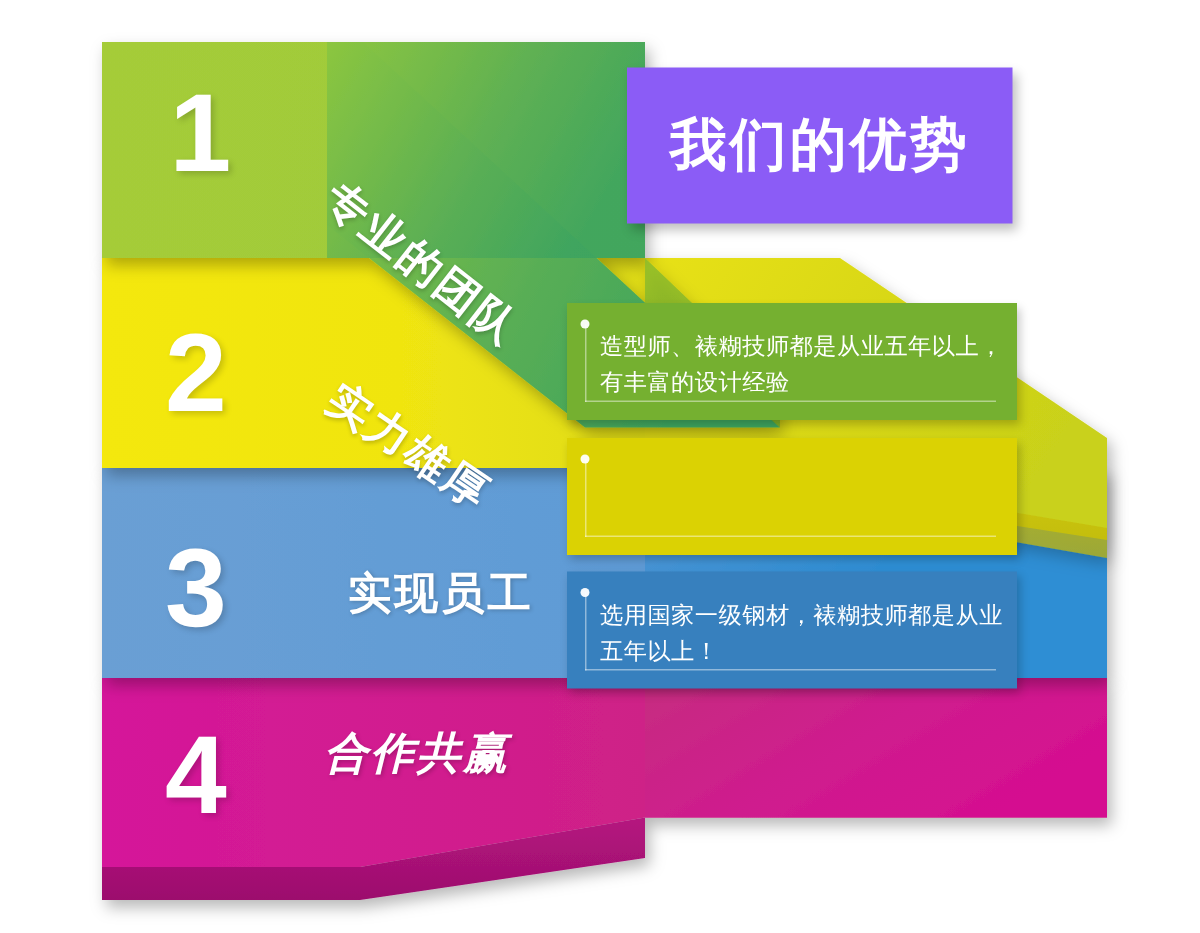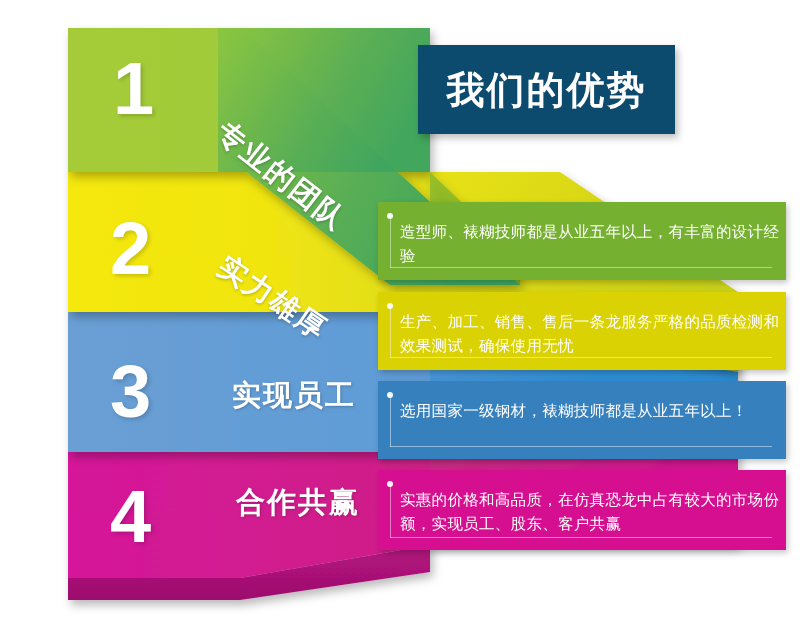--- a/index.html
+++ b/index.html
@@ -11,22 +11,22 @@
     position:relative;
   }
   #infographic{
     position:absolute;left:0;top:0;width:800px;height:622px;
   }
   .svg-stage{position:absolute;left:0;top:0;width:800px;height:622px;}
 
   
   .title-banner{
     position:absolute;
-    left:418px;top:45px;width:257px;height:89px;
-    background:#0c4a6e;
+    left:418px;top:45px;width:257px;height:104px;
+    background:#8b5cf6;
     box-shadow:3px 4px 7px rgba(0,0,0,0.25);
     display:flex;align-items:center;justify-content:center;
   }
   .title-banner .title-text{
     color:#ffffff;
     font-size:38px;
     font-weight:bold;
     letter-spacing:2px;
     line-height:1;
     white-space:nowrap;
@@ -53,26 +53,26 @@
     color:#ffffff;
     font-size:29px;
     font-weight:bold;
     white-space:nowrap;
     letter-spacing:2px;
     text-shadow:1px 1px 3px rgba(0,0,0,0.22);
   }
   .lab-1{left:232px;top:113px;transform:rotate(38deg);transform-origin:left top;}
   .lab-2{left:232px;top:247px;transform:rotate(34deg);transform-origin:left top;}
   .lab-3{left:232px;top:376px;transform:rotate(0deg);}
-  .lab-4{left:236px;top:483px;transform:rotate(0deg);}
+  .lab-4{left:216px;top:483px;transform:rotate(0deg);font-style:italic;}
 
   
   .panel{
     position:absolute;
-    left:378px;width:408px;
+    left:378px;width:300px;
     box-sizing:border-box;
     padding:18px 4px 16px 22px;
     box-shadow:2px 3px 6px rgba(0,0,0,0.22);
   }
   .panel .panel-text{
     color:#ffffff;
     font-size:15.5px;
     line-height:1.55;
     letter-spacing:0.3px;
     display:block;
@@ -223,30 +223,23 @@
     <span class="bracket-v"></span>
     <span class="bracket-h"></span>
     <span class="bracket-dot"></span>
     <span class="panel-text">造型师、裱糊技师都是从业五年以上，有丰富的设计经验</span>
   </div>
 
   <div class="panel panel-2">
     <span class="bracket-v"></span>
     <span class="bracket-h"></span>
     <span class="bracket-dot"></span>
-    <span class="panel-text">生产、加工、销售、售后一条龙服务严格的品质检测和效果测试，确保使用无忧</span>
   </div>
 
   <div class="panel panel-3">
     <span class="bracket-v"></span>
     <span class="bracket-h"></span>
     <span class="bracket-dot"></span>
     <span class="panel-text">选用国家一级钢材，裱糊技师都是从业五年以上！</span>
   </div>
 
-  <div class="panel panel-4">
-    <span class="bracket-v"></span>
-    <span class="bracket-h"></span>
-    <span class="bracket-dot"></span>
-    <span class="panel-text">实惠的价格和高品质，在仿真恐龙中占有较大的市场份额，实现员工、股东、客户共赢</span>
-  </div>
 
 </div>
 
 </body></html>

